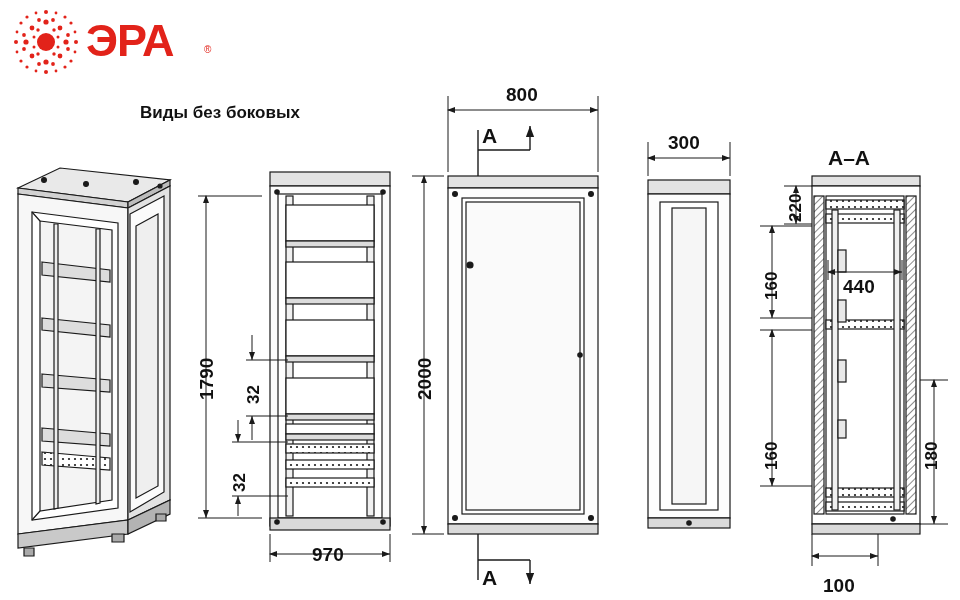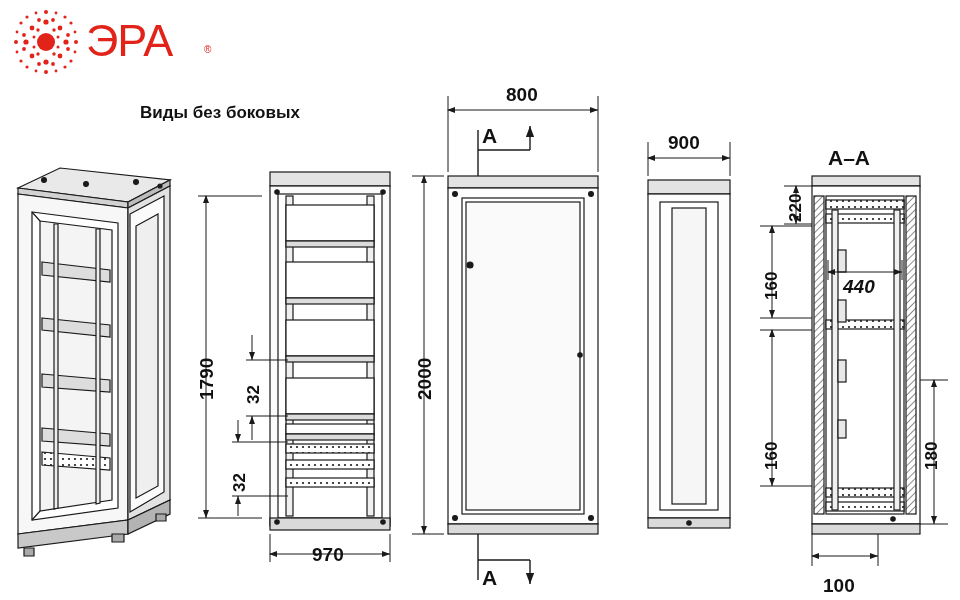--- a/index.html
+++ b/index.html
@@ -32,21 +32,21 @@
     left: 4px;
     top: 2px;
     width: 68px;
     height: 68px;
   }
   .logo-text {
     position: absolute;
     left: 78px;
     top: 8px;
     font-size: 45px;
-    font-weight: normal;
+    font-weight: bold;
     letter-spacing: -1px;
     color: #e2231a;
     font-family: "Liberation Sans", sans-serif;
     line-height: 54px;
     text-align: center;
   }
   .logo-reg {
     position: absolute;
     left: 196px;
     top: 38px;
@@ -393,27 +393,27 @@
   <div class="dim-text vert small" style="left:244px; top:404px;">32</div>
 
   <div class="dim-text vert small" style="left:230px; top:492px;">32</div>
 
   <div class="dim-text" style="left:312px; top:544px;">970</div>
 
   <div class="dim-text" style="left:506px; top:84px;">800</div>
 
   <div class="dim-text vert" style="left:414px; top:400px;">2000</div>
 
-  <div class="dim-text" style="left:668px; top:132px;">900</div>
+  <div class="dim-text" style="left:668px; top:132px;">300</div>
 
   <div class="dim-text vert small" style="left:786px; top:222px;">220</div>
 
   <div class="dim-text vert small" style="left:762px; top:300px;">160</div>
 
-  <div class="dim-text" style="left:843px; top:276px;font-style:italic;">440</div>
+  <div class="dim-text" style="left:843px; top:276px;">440</div>
 
   <div class="dim-text vert small" style="left:762px; top:470px;">160</div>
 
   <div class="dim-text vert small" style="left:922px; top:470px;">180</div>
 
   <div class="dim-text" style="left:823px; top:546px;margin-top:29px;">100</div>
 
   <div class="letter" style="left:482px; top:124px;">А</div>
   <div class="letter" style="left:482px; top:566px;">А</div>
   <div class="letter" style="left:828px; top:146px;">А–А</div>

